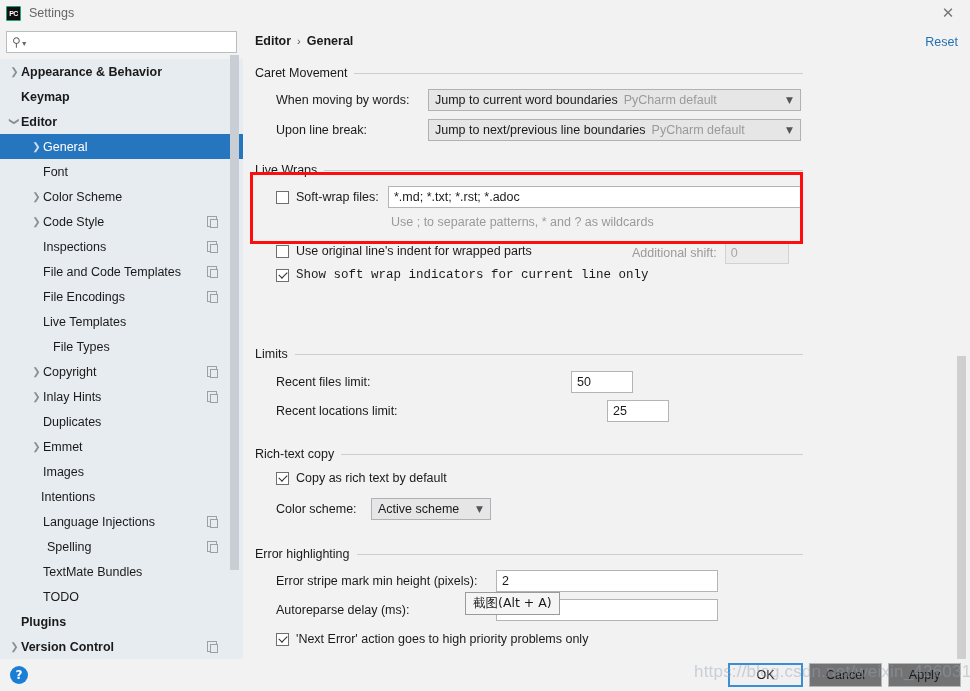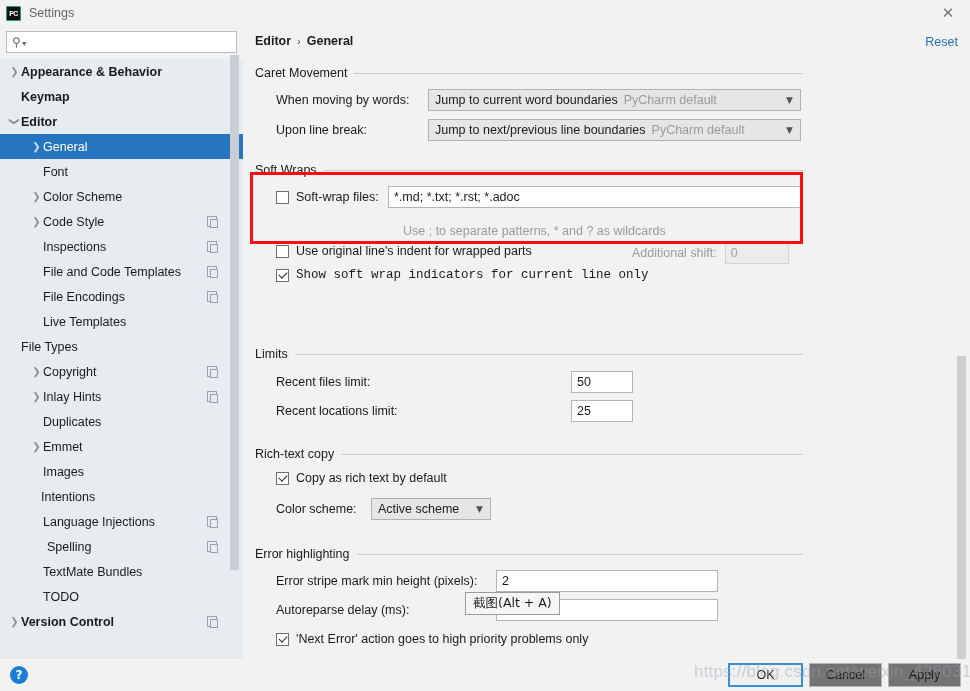--- a/index.html
+++ b/index.html
@@ -256,21 +256,21 @@
         </div>
         <div class="tree-item" style="padding-left: 30px;">
           <span class="arrow"></span>
           <span class="tree-label">File Encodings</span>
           <span class="copy-ico"></span>
         </div>
         <div class="tree-item" style="padding-left: 30px;">
           <span class="arrow"></span>
           <span class="tree-label">Live Templates</span>
         </div>
-        <div class="tree-item" style="">
+        <div class="tree-item" style=" margin-left: 32px;">
           <span class="arrow"></span>
           <span class="tree-label">File Types</span>
         </div>
         <div class="tree-item" style="padding-left: 30px;">
           <span class="arrow">❯</span>
           <span class="tree-label">Copyright</span>
           <span class="copy-ico"></span>
         </div>
         <div class="tree-item" style="padding-left: 30px;">
           <span class="arrow">❯</span>
@@ -303,20 +303,24 @@
           <span class="tree-label">Spelling</span>
           <span class="copy-ico"></span>
         </div>
         <div class="tree-item" style="padding-left: 30px;">
           <span class="arrow"></span>
           <span class="tree-label">TextMate Bundles</span>
         </div>
         <div class="tree-item" style="padding-left: 30px;">
           <span class="arrow"></span>
           <span class="tree-label">TODO</span>
+        </div>
+        <div class="tree-item bold" style="padding-left: 8px;">
+          <span class="arrow"></span>
+          <span class="tree-label">Plugins</span>
         </div>
         <div class="tree-item bold" style="padding-left: 8px;">
           <span class="arrow">❯</span>
           <span class="tree-label">Version Control</span>
           <span class="copy-ico"></span>
         </div>
       </div>
     <div class="side-scroll"></div>
   </div>
 
@@ -351,36 +355,36 @@
         <div class="lbl" style="width:152px;">Upon line break:</div>
         <div class="combo" style="width:373px;">
           <span class="val">Jump to next/previous line boundaries</span>
           <span class="hint">PyCharm default</span>
           <span class="chev">▼</span>
         </div>
       </div>
 
       <div style="position:absolute;left:12px;top:97px;width:548px;">
         <div class="sec-title">
-          <span>Soft Wraps</span>
+          <span>Live Wraps</span>
           <span class="sec-line"></span>
         </div>
       </div>
 
       <div class="row" style="position:absolute;left:33px;top:120px;width:530px;">
         <div class="cb-row" style="width:112px;">
           <span class="cb"></span>
           <span class="lbl">Soft-wrap files:</span>
         </div>
         <div class="tfield" style="width:413px;">
           <span>*.md; *.txt; *.rst; *.adoc</span>
         </div>
       </div>
 
-      <div class="muted" style="position:absolute;left:148px;top:158px;margin-left:12px;">Use ; to separate patterns, * and ? as wildcards</div>
+      <div class="muted" style="position:absolute;left:148px;top:149px;">Use ; to separate patterns, * and ? as wildcards</div>
 
       <div class="cb-row" style="position:absolute;left:33px;top:178px;">
         <span class="cb"></span>
         <span class="lbl">Use original line's indent for wrapped parts</span>
       </div>
 
       <div class="row" style="position:absolute;left:389px;top:176px;">
         <div class="muted" style="margin-right:8px;">Additional shift:</div>
         <div class="tfield disabled" style="width:64px;">
           <span>0</span>
@@ -401,21 +405,21 @@
 
       <div class="row" style="position:absolute;left:33px;top:305px;width:530px;">
         <div class="lbl" style="width:295px;">Recent files limit:</div>
         <div class="tfield" style="width:62px;">
           <span>50</span>
         </div>
       </div>
 
       <div class="row" style="position:absolute;left:33px;top:334px;width:530px;">
         <div class="lbl" style="width:295px;">Recent locations limit:</div>
-        <div class="tfield" style="width:62px;">
+        <div class="tfield" style="width:62px;margin-left:36px;">
           <span>25</span>
         </div>
       </div>
 
       <div style="position:absolute;left:12px;top:381px;width:548px;">
         <div class="sec-title">
           <span>Rich-text copy</span>
           <span class="sec-line"></span>
         </div>
       </div>

